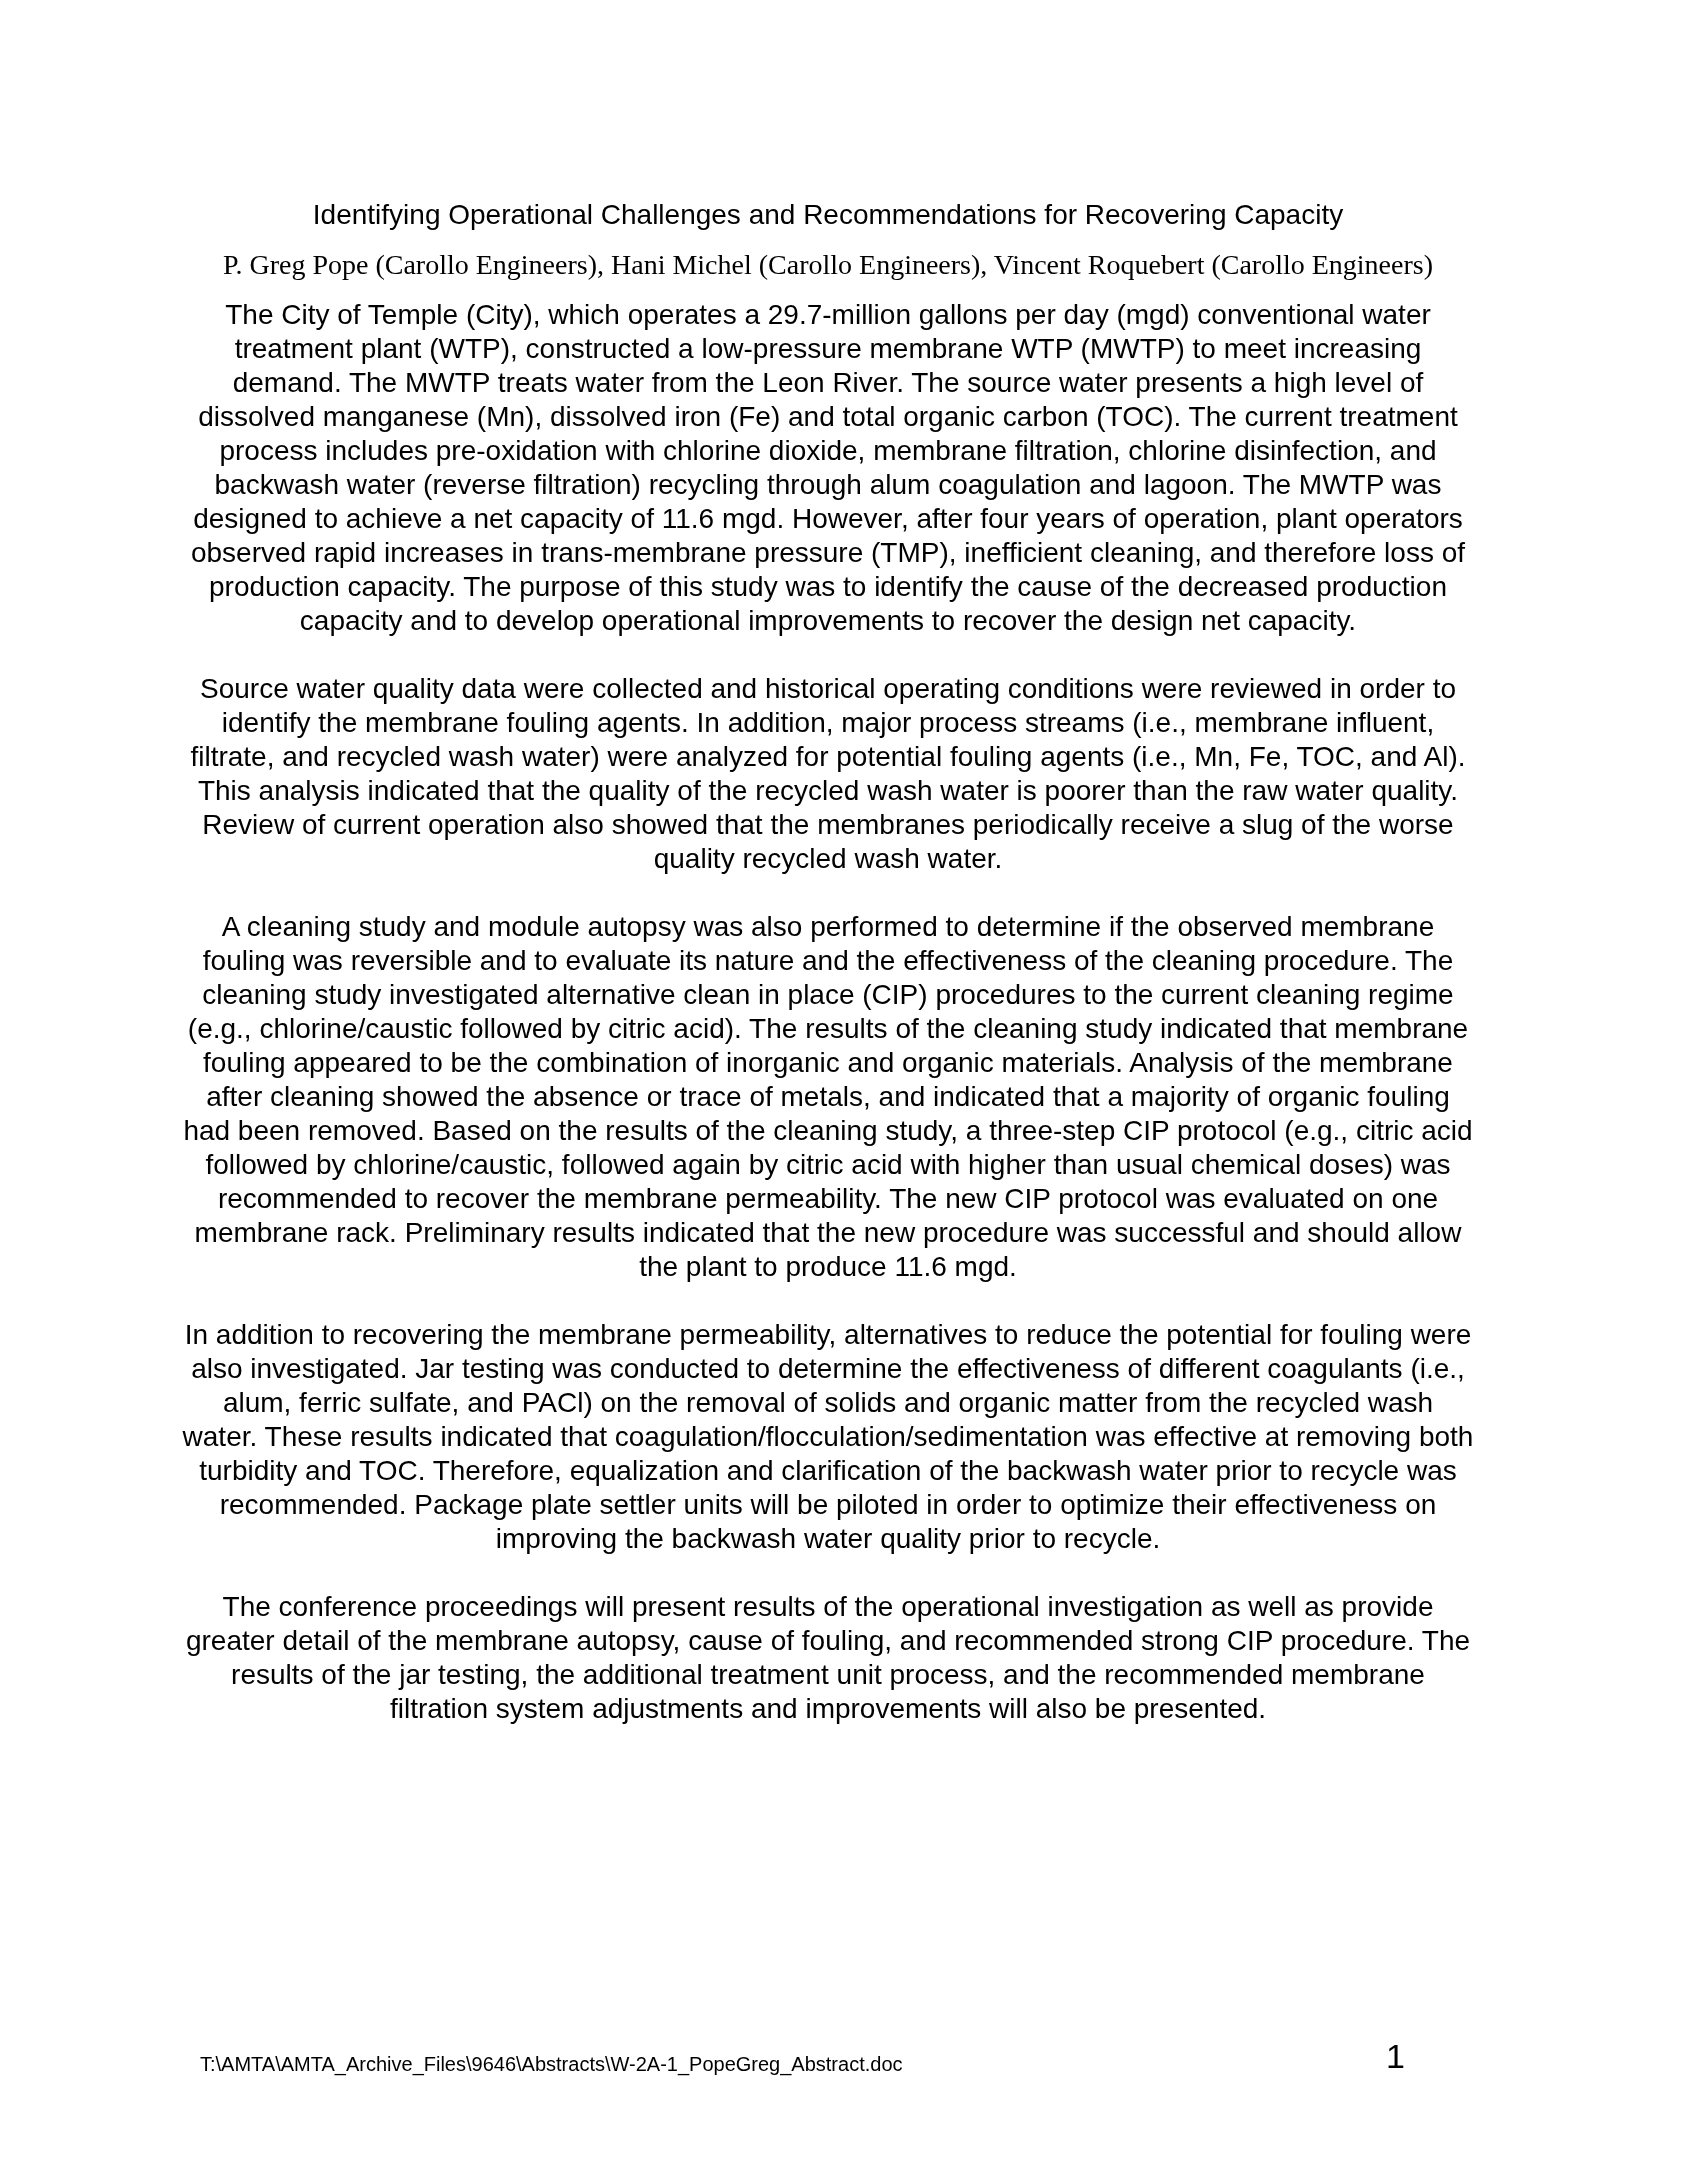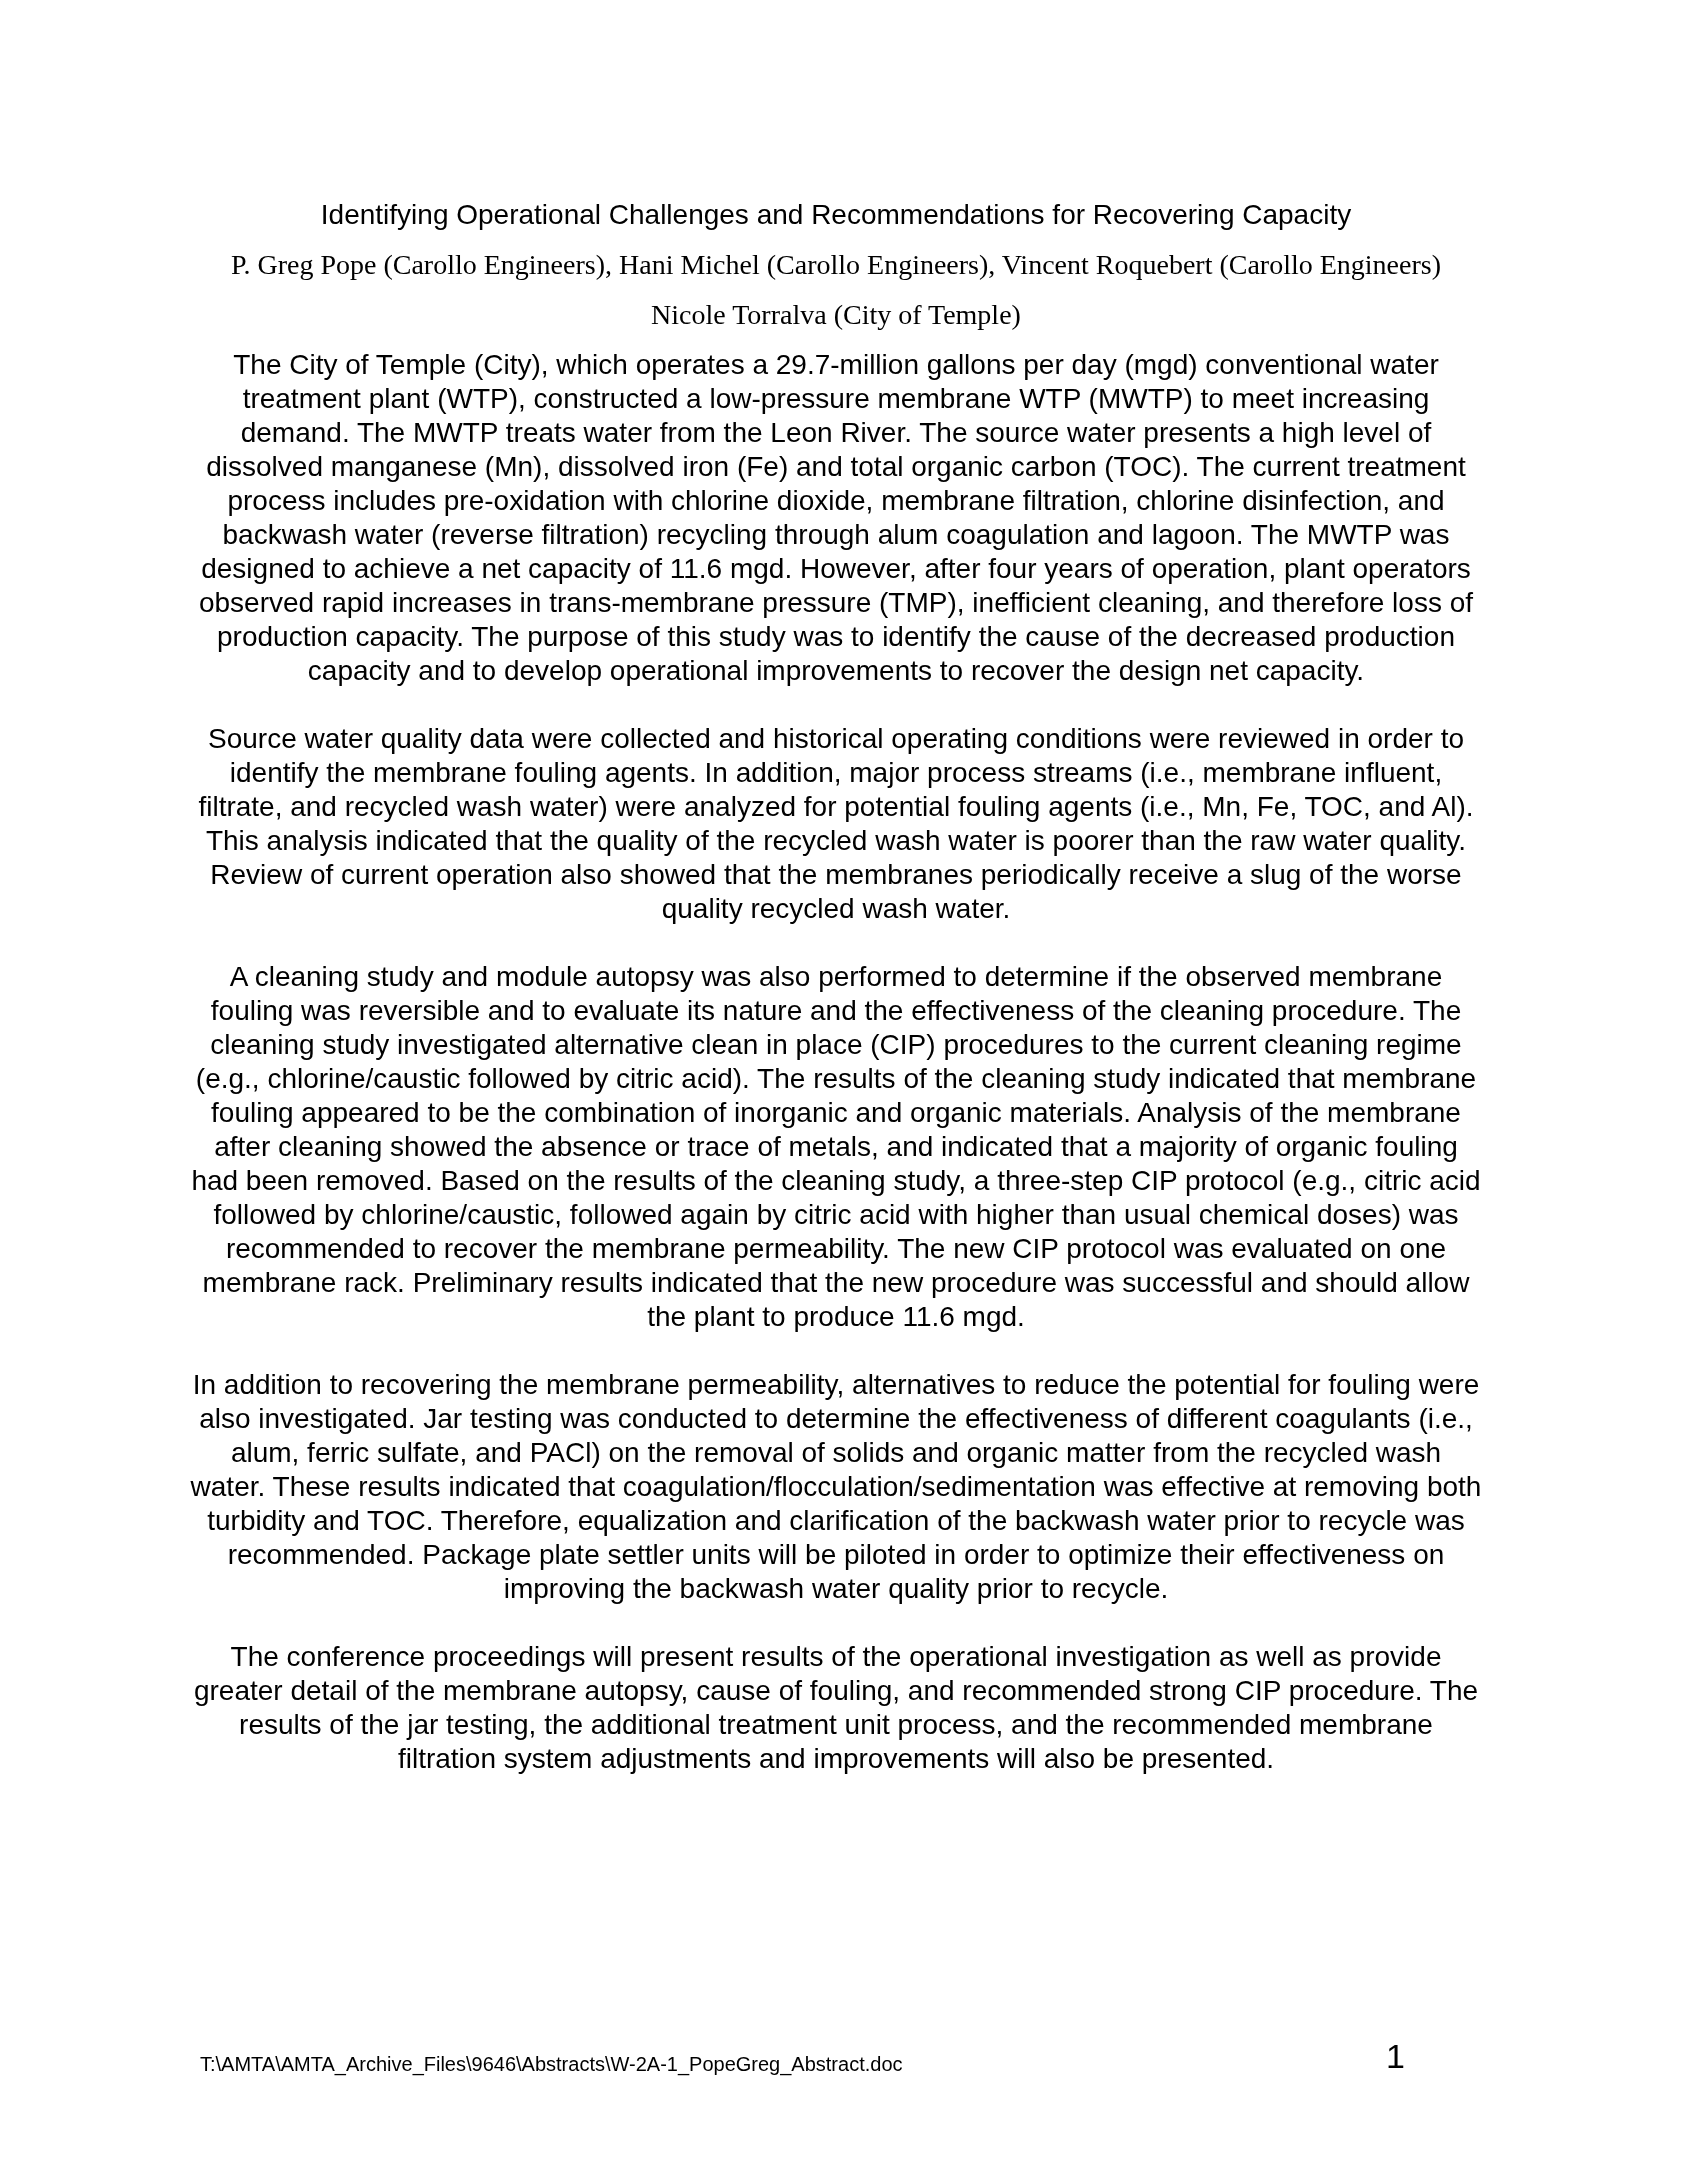--- a/index.html
+++ b/index.html
@@ -11,21 +11,21 @@
     position: relative;
     width: 1683px;
     height: 2178px;
     background: #ffffff;
     color: #000000;
     font-family: "Liberation Sans", sans-serif;
     overflow: hidden;
   }
   .doc {
     position: absolute;
-    left: 190px;
+    left: 182px;
     top: 198px;
     width: 1292px;
     font-size: 28px;
     line-height: 34px;
   }
   .doc-title {
     font-size: 28px;
     font-weight: normal;
     text-align: center;
     margin: 0 0 16px 0;
@@ -62,21 +62,20 @@
 
 <div class="page">
 
   <div class="doc">
 
     <h1 class="doc-title">Identifying Operational Challenges and Recommendations for Recovering Capacity</h1>
 
     <p class="author-line">P. Greg Pope (Carollo Engineers), Hani Michel (Carollo Engineers), Vincent Roquebert (Carollo Engineers)</p>
 
 
-    <p class="author-line">Nicole Torralva (City of Temple)</p>
 
     <p class="para">The City of Temple (City), which operates a 29.7-million gallons per day (mgd) conventional water treatment plant (WTP), constructed a low-pressure membrane WTP (MWTP) to meet increasing demand. The MWTP treats water from the Leon River. The source water presents a high level of dissolved manganese (Mn), dissolved iron (Fe) and total organic carbon (TOC). The current treatment process includes pre-oxidation with chlorine dioxide, membrane filtration, chlorine disinfection, and backwash water (reverse filtration) recycling through alum coagulation and lagoon. The MWTP was designed to achieve a net capacity of 11.6 mgd. However, after four years of operation, plant operators observed rapid increases in trans-membrane pressure (TMP), inefficient cleaning, and therefore loss of production capacity. The purpose of this study was to identify the cause of the decreased production capacity and to develop operational improvements to recover the design net capacity.</p>
 
     <p class="para">Source water quality data were collected and historical operating conditions were reviewed in order to identify the membrane fouling agents. In addition, major process streams (i.e., membrane influent, filtrate, and recycled wash water) were analyzed for potential fouling agents (i.e., Mn, Fe, TOC, and Al). This analysis indicated that the quality of the recycled wash water is poorer than the raw water quality. Review of current operation also showed that the membranes periodically receive a slug of the worse quality recycled wash water.</p>
 
     <p class="para">A cleaning study and module autopsy was also performed to determine if the observed membrane fouling was reversible and to evaluate its nature and the effectiveness of the cleaning procedure. The cleaning study investigated alternative clean in place (CIP) procedures to the current cleaning regime (e.g., chlorine/caustic followed by citric acid). The results of the cleaning study indicated that membrane fouling appeared to be the combination of inorganic and organic materials. Analysis of the membrane after cleaning showed the absence or trace of metals, and indicated that a majority of organic fouling had been removed. Based on the results of the cleaning study, a three-step CIP protocol (e.g., citric acid followed by chlorine/caustic, followed again by citric acid with higher than usual chemical doses) was recommended to recover the membrane permeability. The new CIP protocol was evaluated on one membrane rack. Preliminary results indicated that the new procedure was successful and should allow the plant to produce 11.6 mgd.</p>
 
     <p class="para">In addition to recovering the membrane permeability, alternatives to reduce the potential for fouling were also investigated. Jar testing was conducted to determine the effectiveness of different coagulants (i.e., alum, ferric sulfate, and PACl) on the removal of solids and organic matter from the recycled wash water. These results indicated that coagulation/flocculation/sedimentation was effective at removing both turbidity and TOC. Therefore, equalization and clarification of the backwash water prior to recycle was recommended. Package plate settler units will be piloted in order to optimize their effectiveness on improving the backwash water quality prior to recycle.</p>
 
     <p class="para">The conference proceedings will present results of the operational investigation as well as provide greater detail of the membrane autopsy, cause of fouling, and recommended strong CIP procedure. The results of the jar testing, the additional treatment unit process, and the recommended membrane filtration system adjustments and improvements will also be presented.</p>

